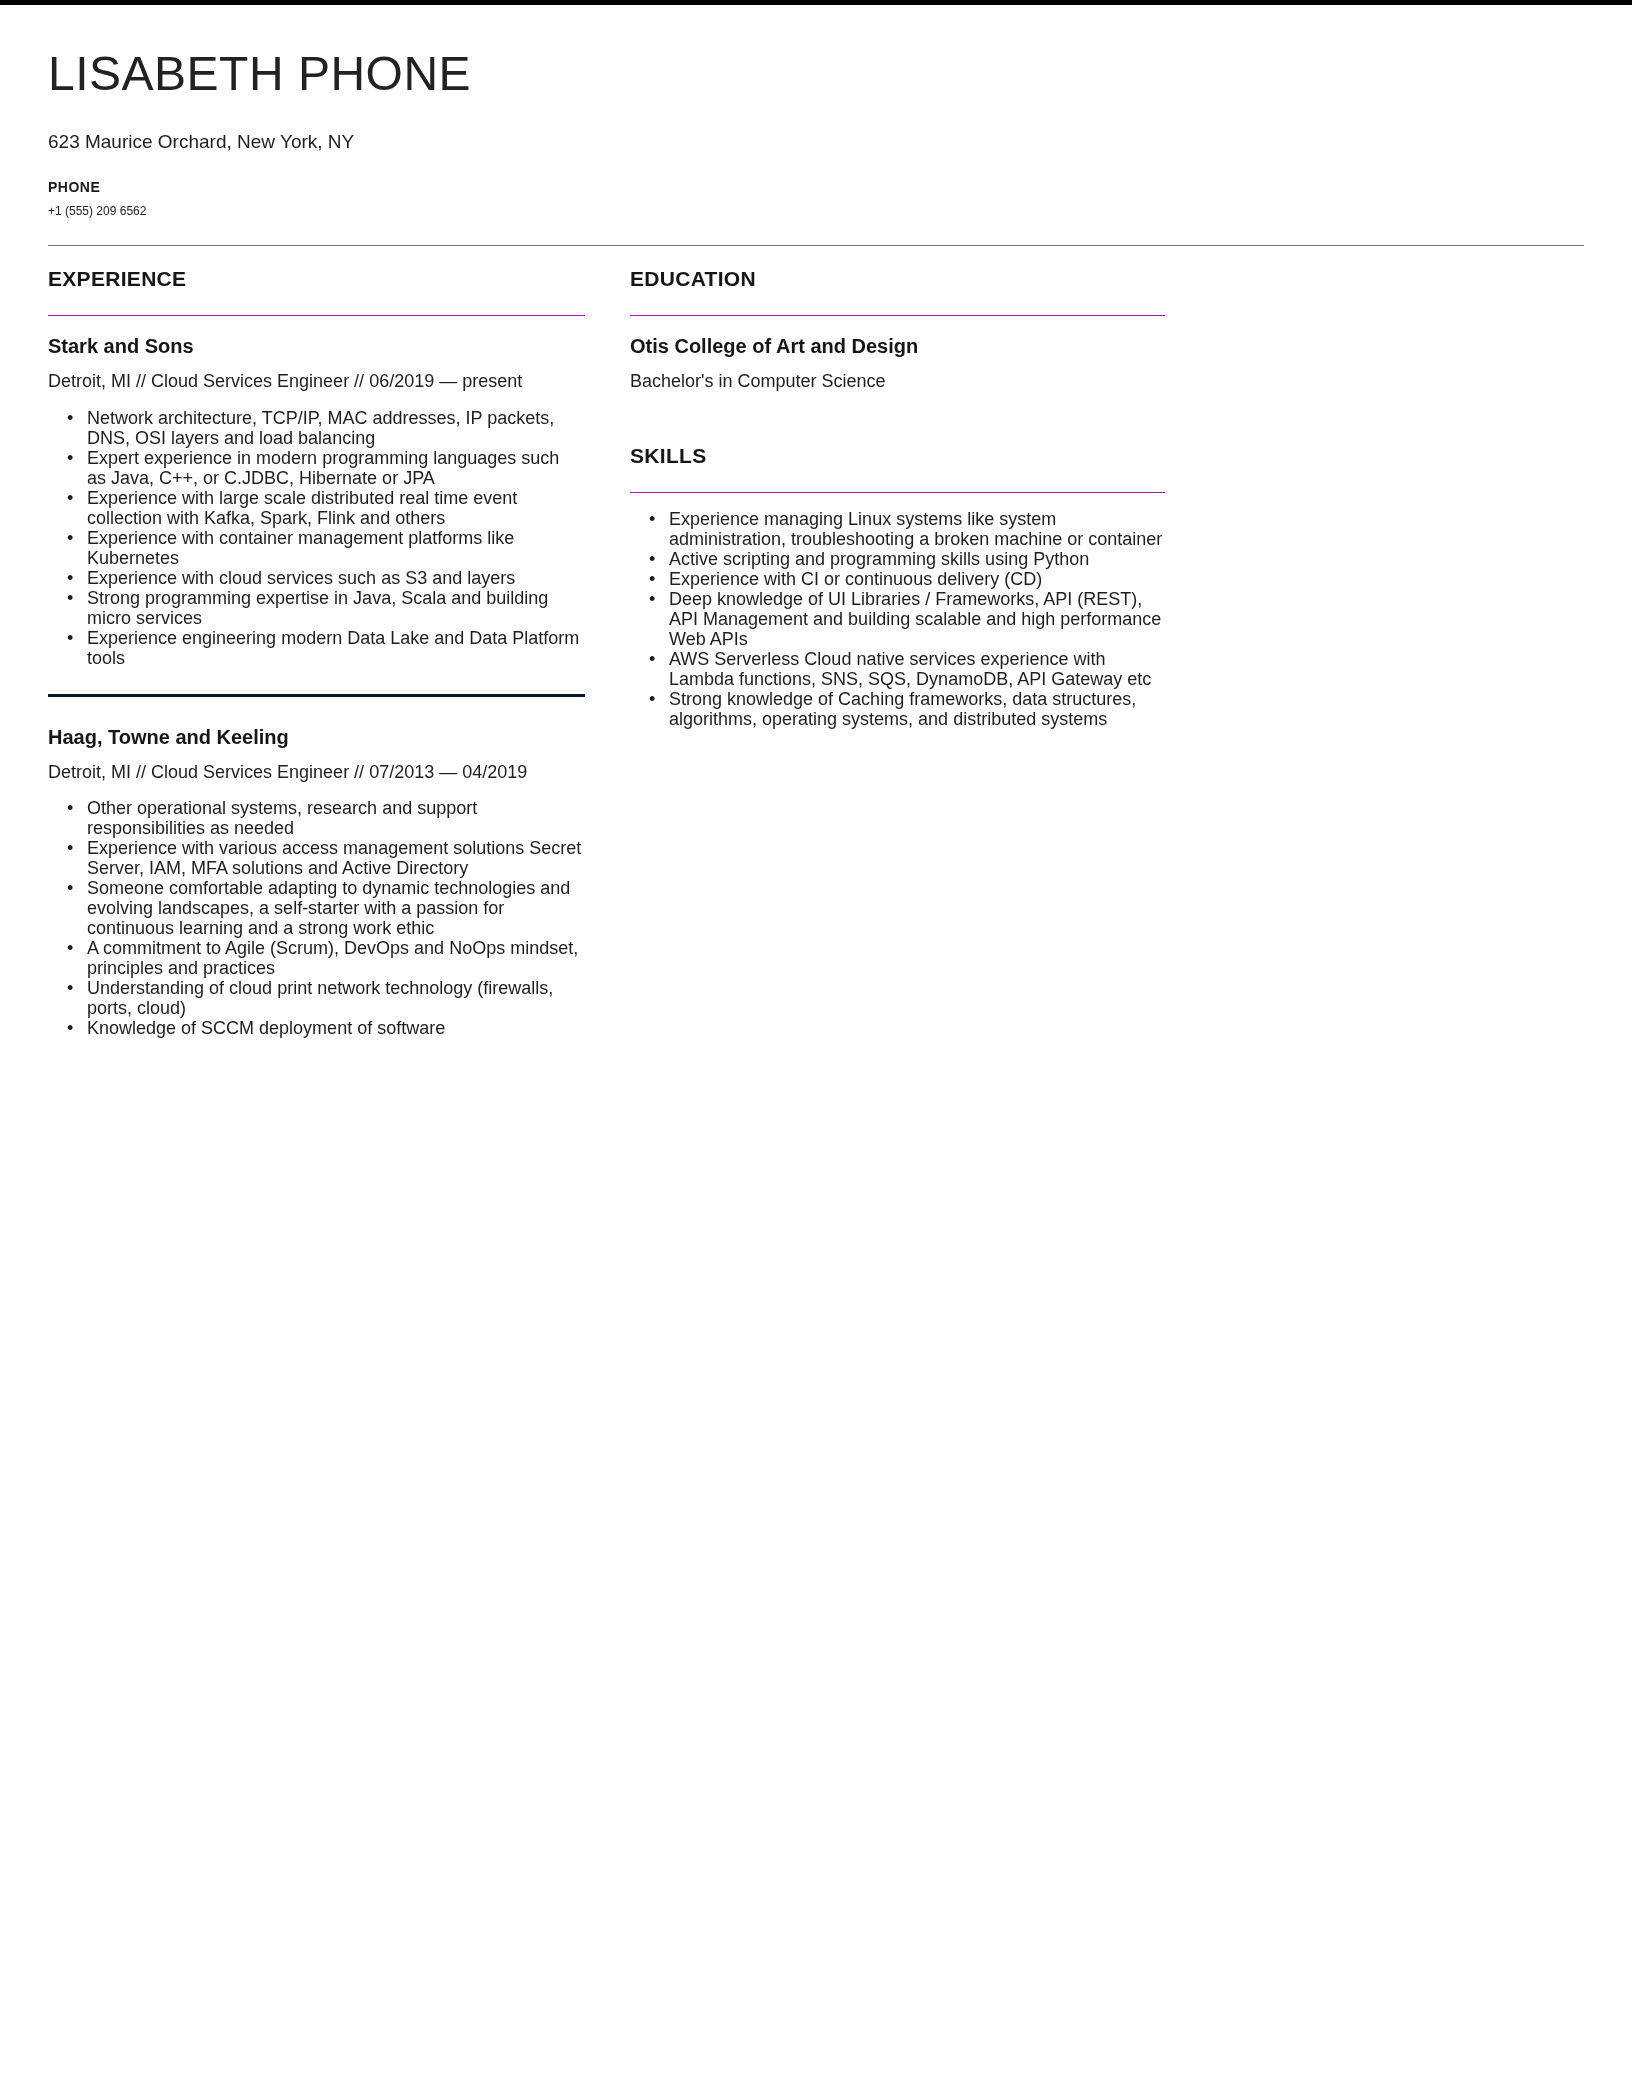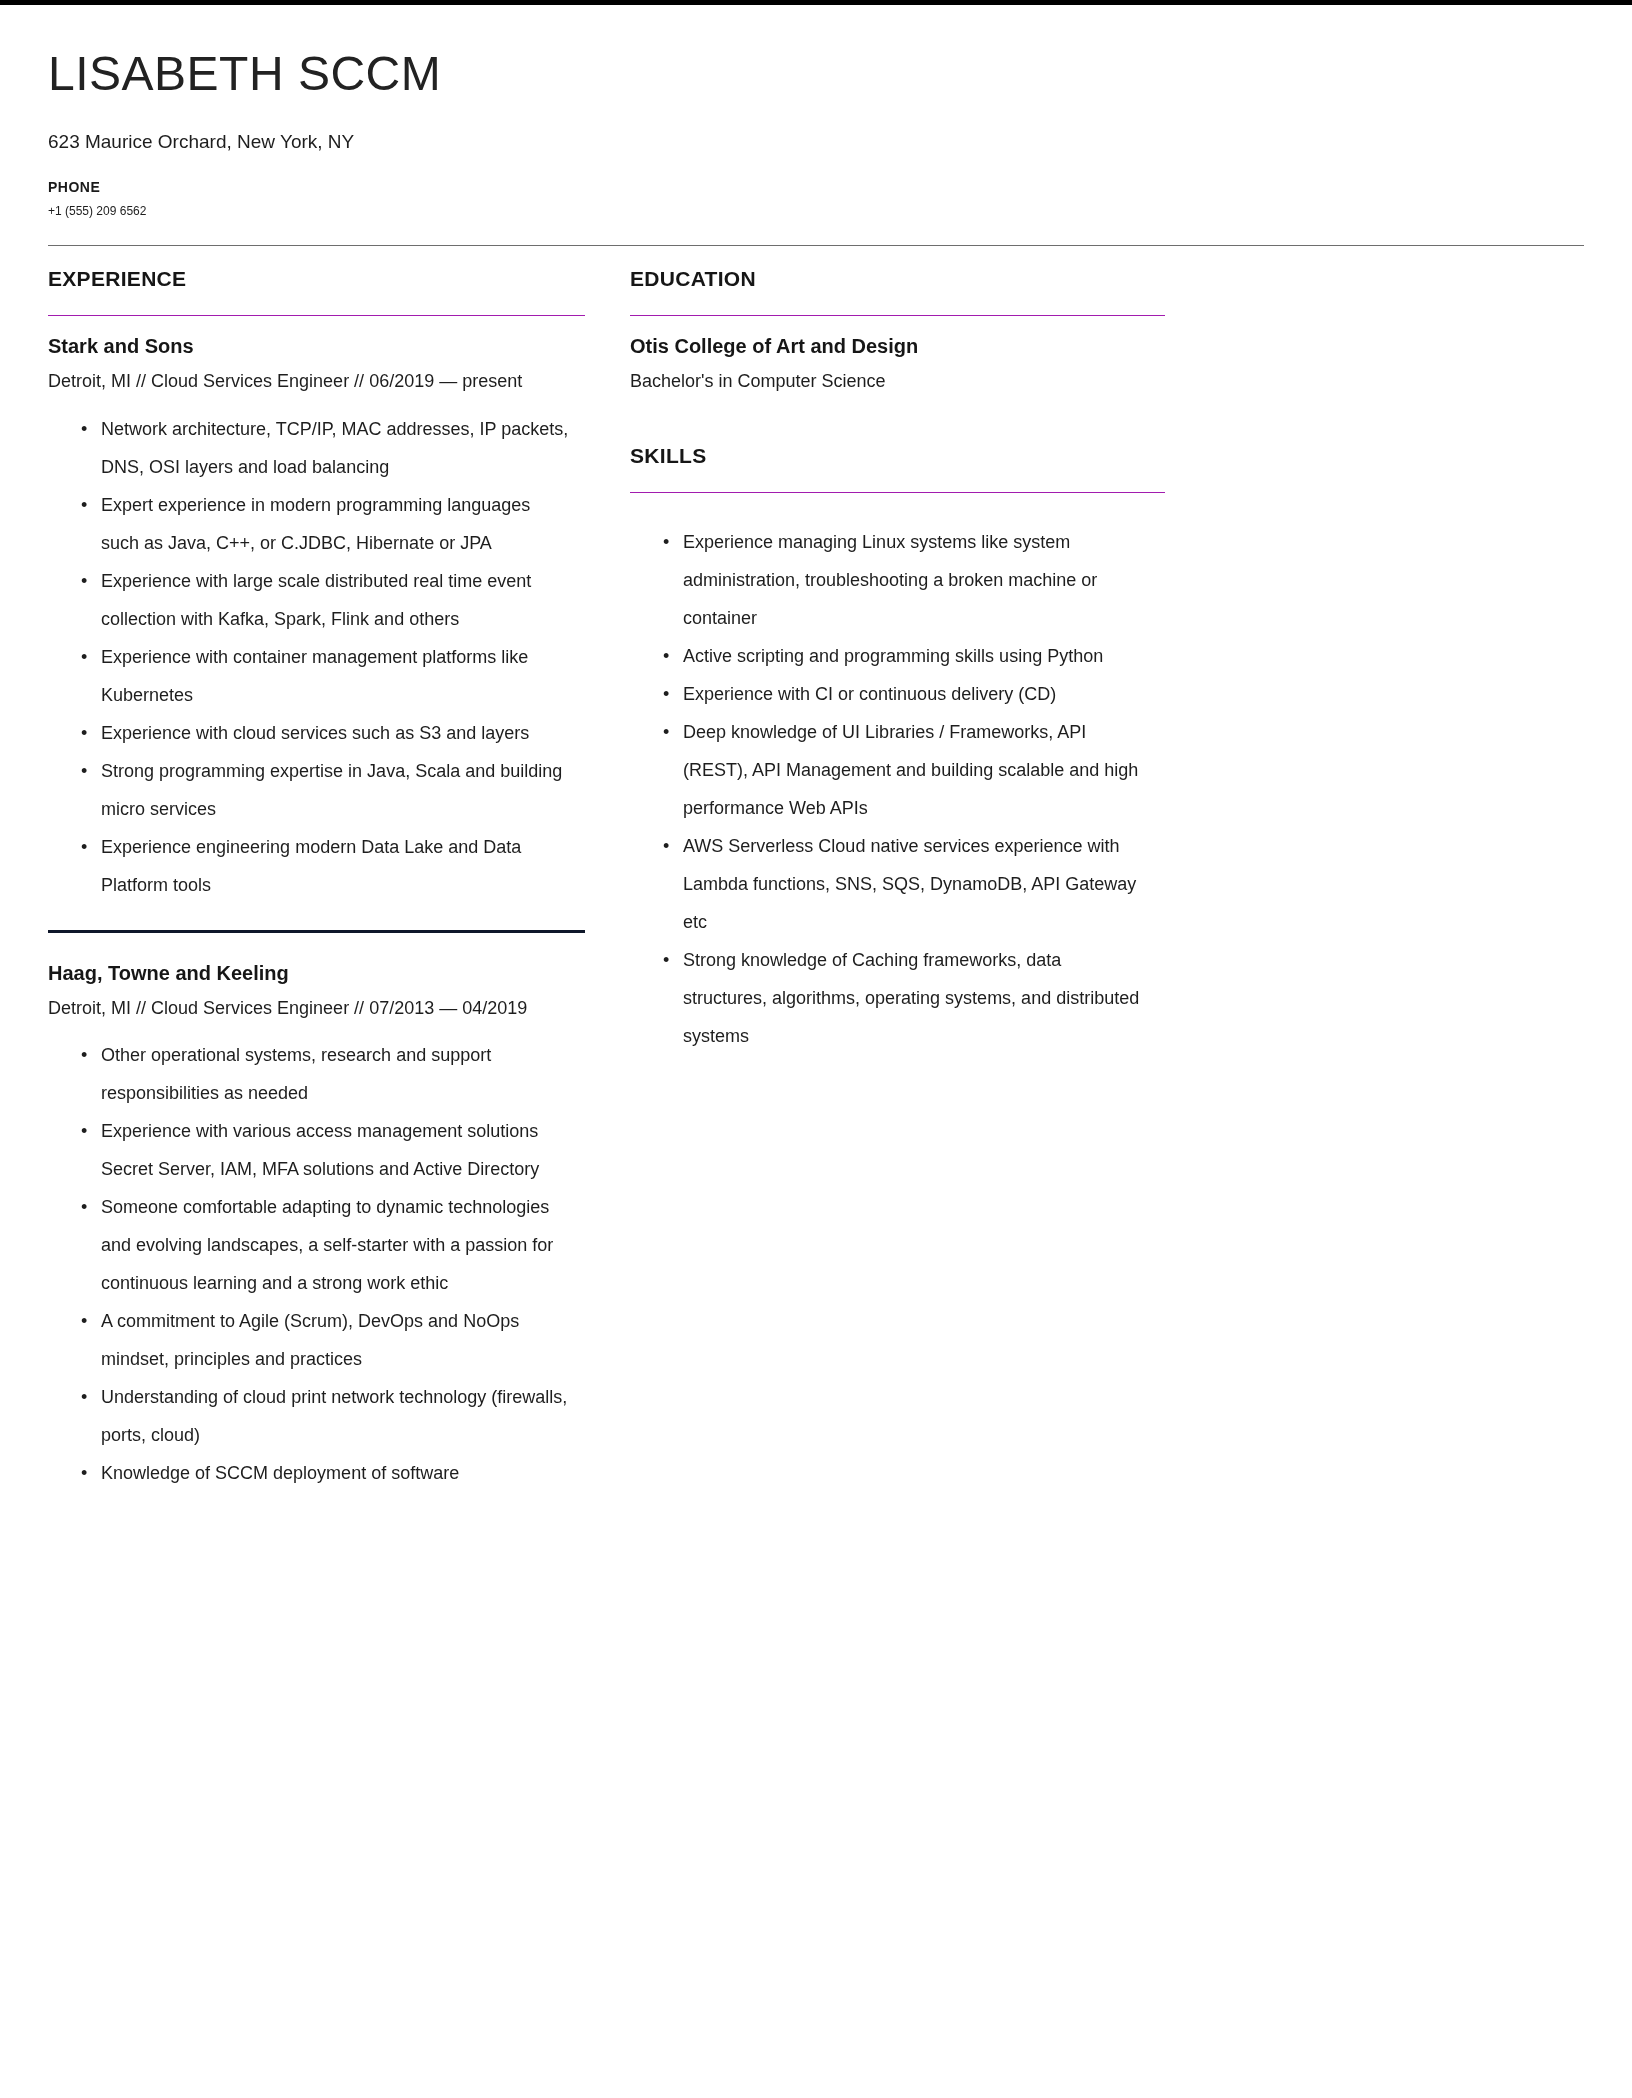--- a/index.html
+++ b/index.html
@@ -86,44 +86,44 @@
   }
   .entry-meta {
     font-size: 18px;
     margin: 0 0 14px 0;
     color: #1e1e1e;
     line-height: 1.3;
   }
 
   ul.bullets {
     list-style: none;
-    margin: 16px;
+    margin: 2px;
     padding: 0;
     font-size: 18px;
-    line-height: 38px;
+    line-height: 20px;
   }
   ul.bullets li {
     position: relative;
     padding-left: 37px;
   }
   ul.bullets li::before {
     content: "\2022";
     position: absolute;
     left: 17px;
     top: 0;
   }
   .section > ul.bullets { padding-top: 14px; }
 </style>
 </head>
 <body>
 
 <div class="page">
 
   <header class="header">
-    <h1 class="name">LISABETH SCCM</h1>
+    <h1 class="name">LISABETH PHONE</h1>
     <p class="address">623 Maurice Orchard, New York, NY</p>
     <p class="phone-label">PHONE</p>
     <p class="phone-number">+1 (555) 209 6562</p>
   </header>
 
   <hr class="header-rule">
 
   <div class="columns">
 
     <div class="col-left">

